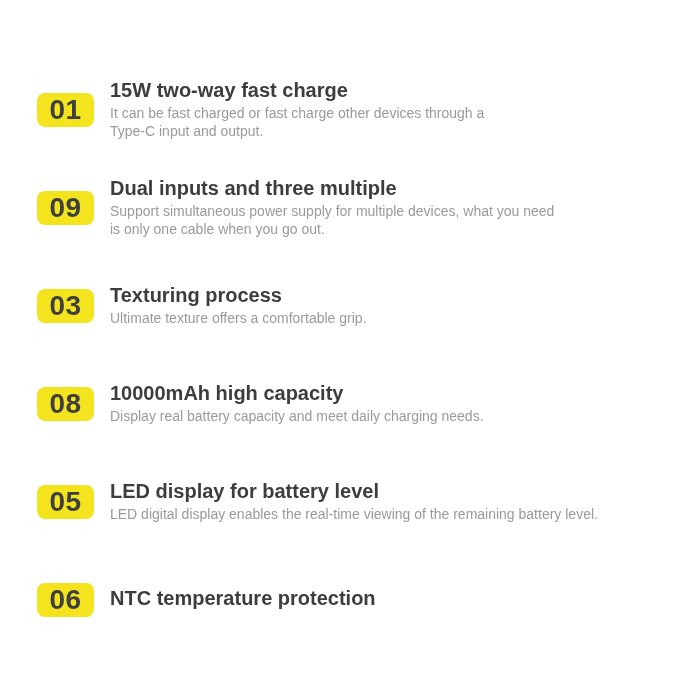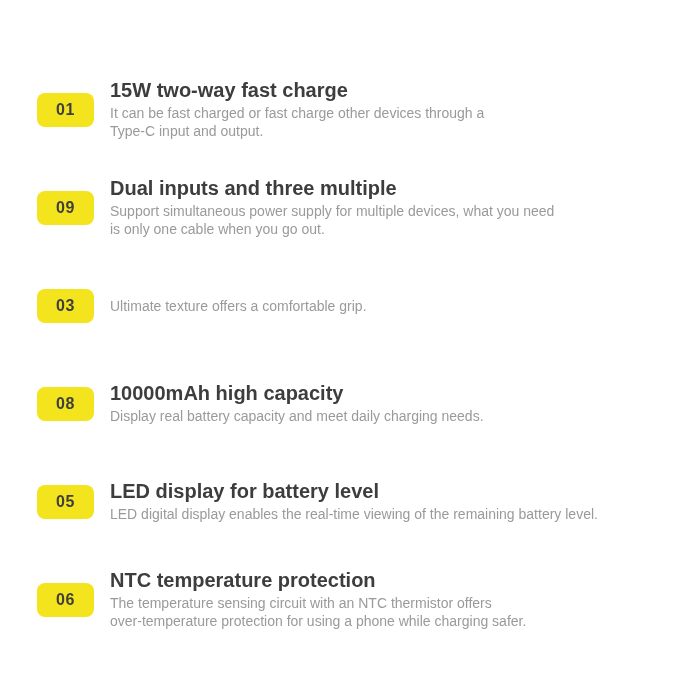--- a/index.html
+++ b/index.html
@@ -27,21 +27,21 @@
       align-items: center;
       height: 98px;
     }
     .badge {
       flex: 0 0 auto;
       width: 57px;
       height: 34px;
       border-radius: 8px;
       background: var(--accent, #f3e41d);
       color: #3f3f3f;
-      font-size: 16px;
+      font-size: 28px;
       font-weight: bold;
       letter-spacing: 0.5px;
       display: flex;
       align-items: center;
       justify-content: center;
       margin-right: 16px;
     }
     .texts {
       flex: 1 1 auto;
       min-width: 0;
@@ -88,20 +88,21 @@
             <div class="desc-line">is only one cable when you go out.</div>
           </div>
     </div>
   </div>
 
   <div class="feature">
     <div class="badge">
       <span>03</span>
     </div>
     <div class="texts">
+      <div class="title">Texturing process</div>
       <div>
             <div class="desc-line">Ultimate texture offers a comfortable grip.</div>
           </div>
     </div>
   </div>
 
   <div class="feature">
     <div class="badge">
       <span>08</span>
     </div>
@@ -124,20 +125,16 @@
           </div>
     </div>
   </div>
 
   <div class="feature">
     <div class="badge">
       <span>06</span>
     </div>
     <div class="texts">
       <div class="title">NTC temperature protection</div>
-      <div>
-            <div class="desc-line">The temperature sensing circuit with an NTC thermistor offers</div>
-            <div class="desc-line">over-temperature protection for using a phone while charging safer.</div>
-          </div>
     </div>
   </div>
 </div>
 </div>
 
 </body></html>

